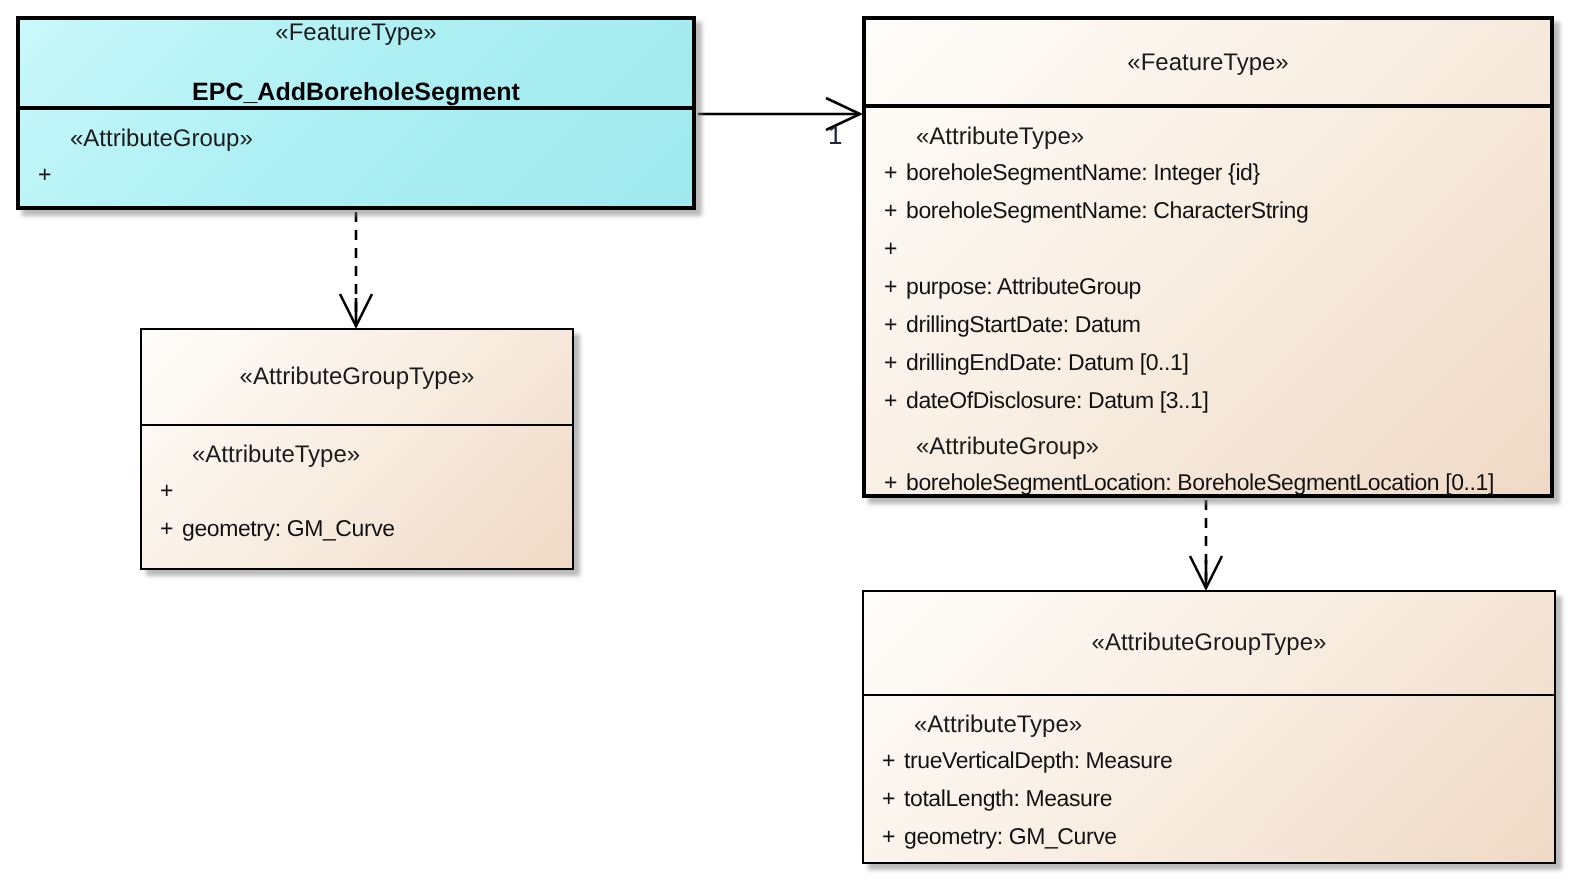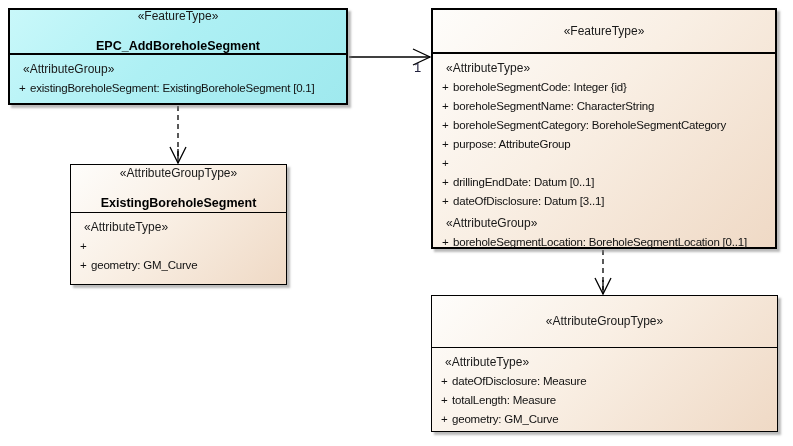--- a/index.html
+++ b/index.html
@@ -19,21 +19,21 @@
   .uml-box.feature-fill{background:linear-gradient(135deg,#c9f8fa 0%,#aef0f4 45%,#9fe9ee 100%);}
   .uml-box.group-fill{background:linear-gradient(135deg,#fefdfb 0%,#f9efe4 45%,#efd9c5 100%);}
   .hdr{
     box-sizing:border-box;display:flex;flex-direction:column;align-items:center;justify-content:center;
     border-bottom:1px solid #000;gap:16px;
   }
   .thick .hdr{border-bottom-width:2px;}
   .stereo{font-size:12px;color:#1a1a1a;line-height:13px;}
   .cname{font-size:12.5px;font-weight:bold;color:#000;line-height:14px;}
   .cbody{padding:5px 4px 0 0;}
-  .sectitle{font-size:12px;padding-left:13px;line-height:19px;color:#1a1a1a;}
+  .sectitle{font-size:12px;padding-left:25px;line-height:19px;color:#1a1a1a;}
   .sectitle.gap{margin-top:3px;}
   .attr{display:flex;font-size:11.5px;line-height:19px;letter-spacing:-0.2px;white-space:nowrap;}
   .attr .vis{width:20px;padding-left:9px;box-sizing:border-box;}
   .mult-label{
     position:absolute;z-index:3;font-size:13px;color:#23233f;line-height:14px;
   }
 </style>
 </head>
 <body>
 
@@ -63,70 +63,68 @@
 
   <div class="uml-box feature-fill thick" style="left:8px;top:8px;width:340px;height:97px;">
     <div class="hdr" style="height:45px;">
       <div class="stereo">«FeatureType»</div>
       <div class="cname">EPC_AddBoreholeSegment</div>
     </div>
     <div class="cbody">
       <div class="sectitle">«AttributeGroup»</div>
       <div class="attr">
         <span class="vis">+</span>
-        <span>existingBoreholeSegment: ExistingBoreholeSegment [0.1]</span>
       </div>
     </div>
   </div>
 
   <div class="uml-box group-fill thick" style="left:431px;top:8px;width:346px;height:241px;">
     <div class="hdr" style="height:44px;">
       <div class="stereo">«FeatureType»</div>
     </div>
     <div class="cbody">
       <div class="sectitle">«AttributeType»</div>
       <div class="attr">
         <span class="vis">+</span>
-        <span>boreholeSegmentCode: Integer {id}</span>
+        <span>boreholeSegmentName: Integer {id}</span>
       </div>
       <div class="attr">
         <span class="vis">+</span>
         <span>boreholeSegmentName: CharacterString</span>
       </div>
       <div class="attr">
         <span class="vis">+</span>
-        <span>boreholeSegmentCategory: BoreholeSegmentCategory</span>
       </div>
       <div class="attr">
         <span class="vis">+</span>
         <span>purpose: AttributeGroup</span>
       </div>
       <div class="attr">
         <span class="vis">+</span>
+        <span>drillingStartDate: Datum</span>
       </div>
       <div class="attr">
         <span class="vis">+</span>
         <span>drillingEndDate: Datum [0..1]</span>
       </div>
       <div class="attr">
         <span class="vis">+</span>
         <span>dateOfDisclosure: Datum [3..1]</span>
       </div>
       <div class="sectitle gap">«AttributeGroup»</div>
       <div class="attr">
         <span class="vis">+</span>
         <span>boreholeSegmentLocation: BoreholeSegmentLocation [0..1]</span>
       </div>
     </div>
   </div>
 
   <div class="uml-box group-fill" style="left:70px;top:164px;width:217px;height:121px;">
     <div class="hdr" style="height:48px;">
       <div class="stereo">«AttributeGroupType»</div>
-      <div class="cname">ExistingBoreholeSegment</div>
     </div>
     <div class="cbody">
       <div class="sectitle">«AttributeType»</div>
       <div class="attr">
         <span class="vis">+</span>
       </div>
       <div class="attr">
         <span class="vis">+</span>
         <span>geometry: GM_Curve</span>
       </div>
@@ -134,21 +132,21 @@
   </div>
 
   <div class="uml-box group-fill" style="left:431px;top:295px;width:347px;height:137px;">
     <div class="hdr" style="height:52px;">
       <div class="stereo">«AttributeGroupType»</div>
     </div>
     <div class="cbody">
       <div class="sectitle">«AttributeType»</div>
       <div class="attr">
         <span class="vis">+</span>
-        <span>dateOfDisclosure: Measure</span>
+        <span>trueVerticalDepth: Measure</span>
       </div>
       <div class="attr">
         <span class="vis">+</span>
         <span>totalLength: Measure</span>
       </div>
       <div class="attr">
         <span class="vis">+</span>
         <span>geometry: GM_Curve</span>
       </div>
     </div>

